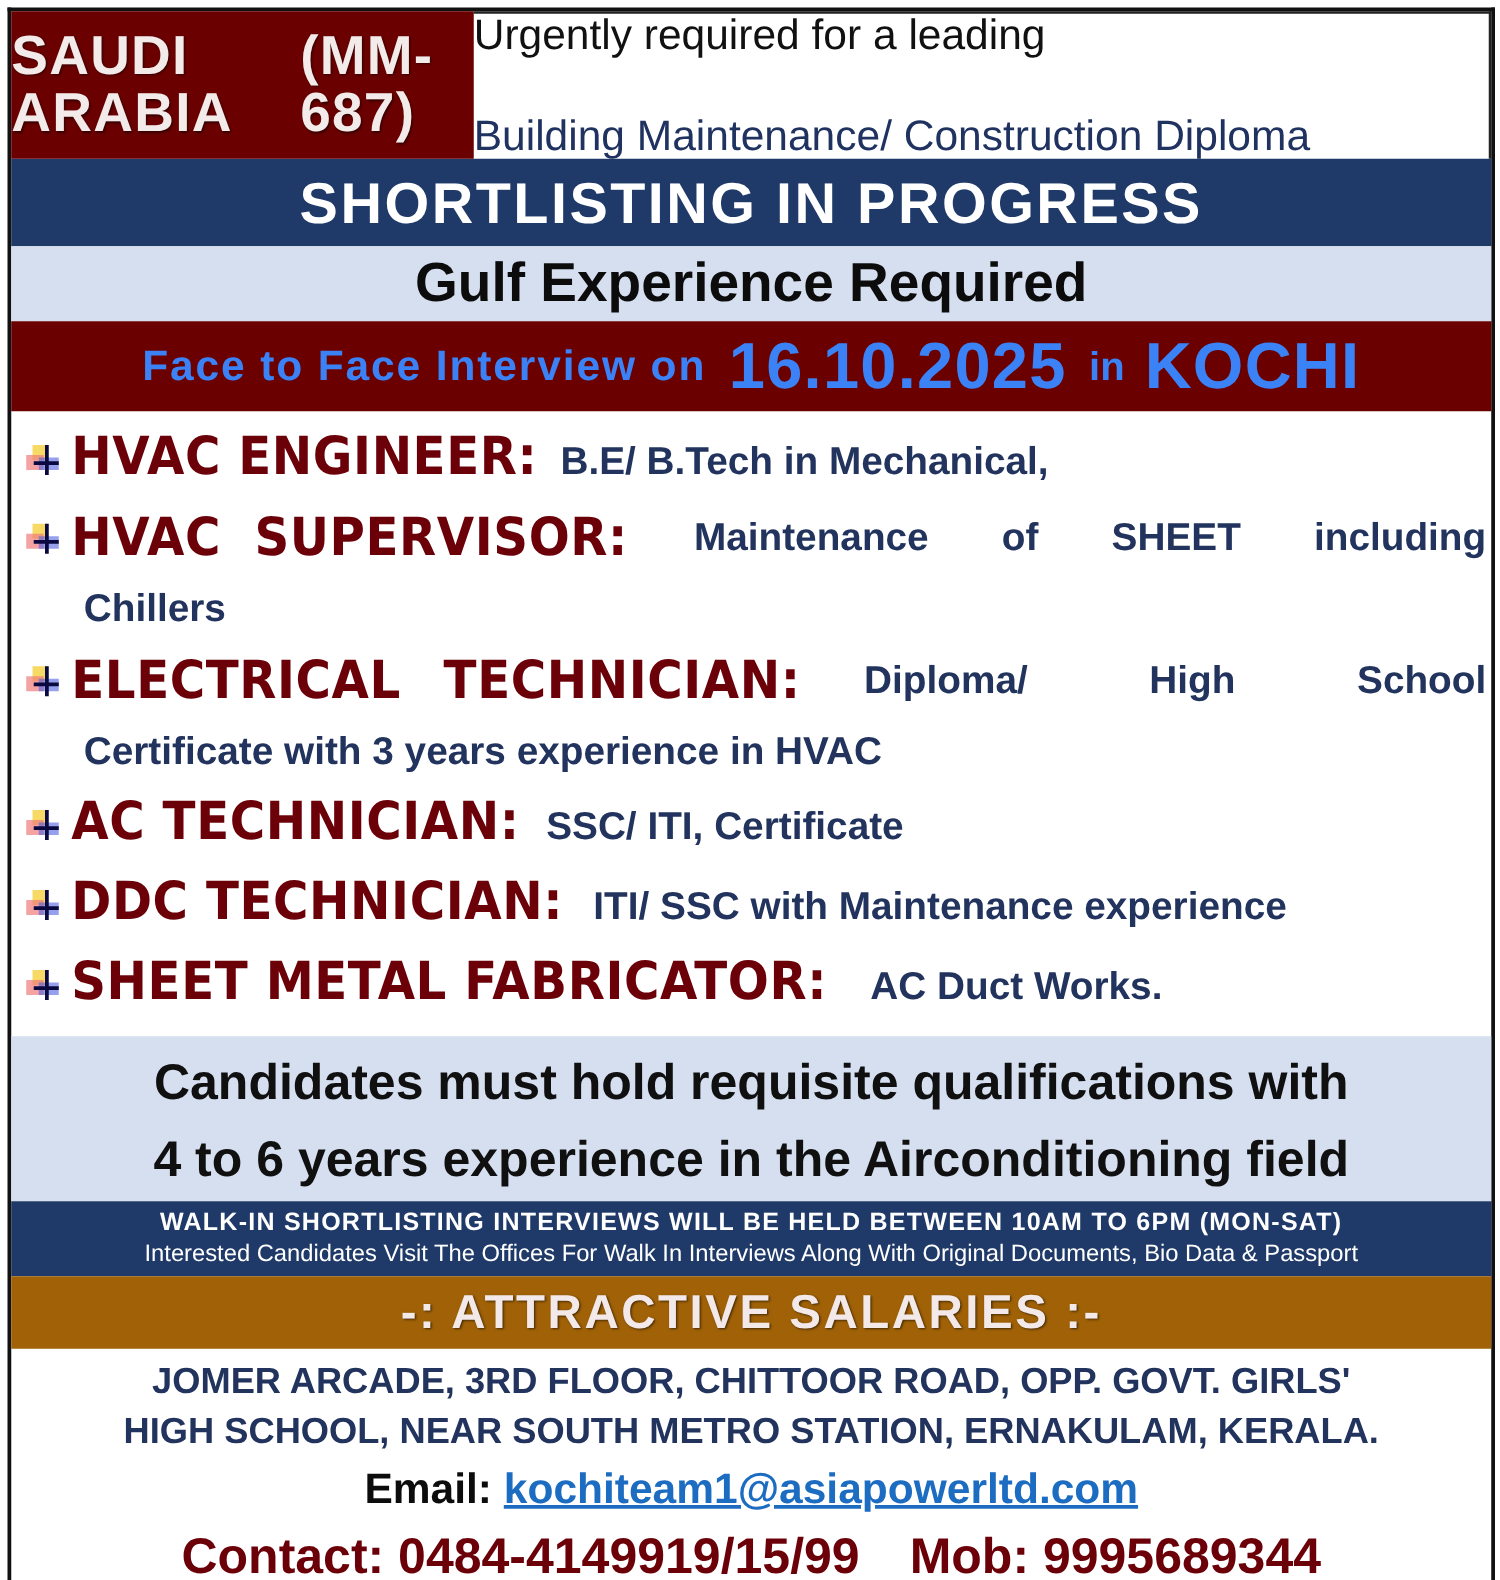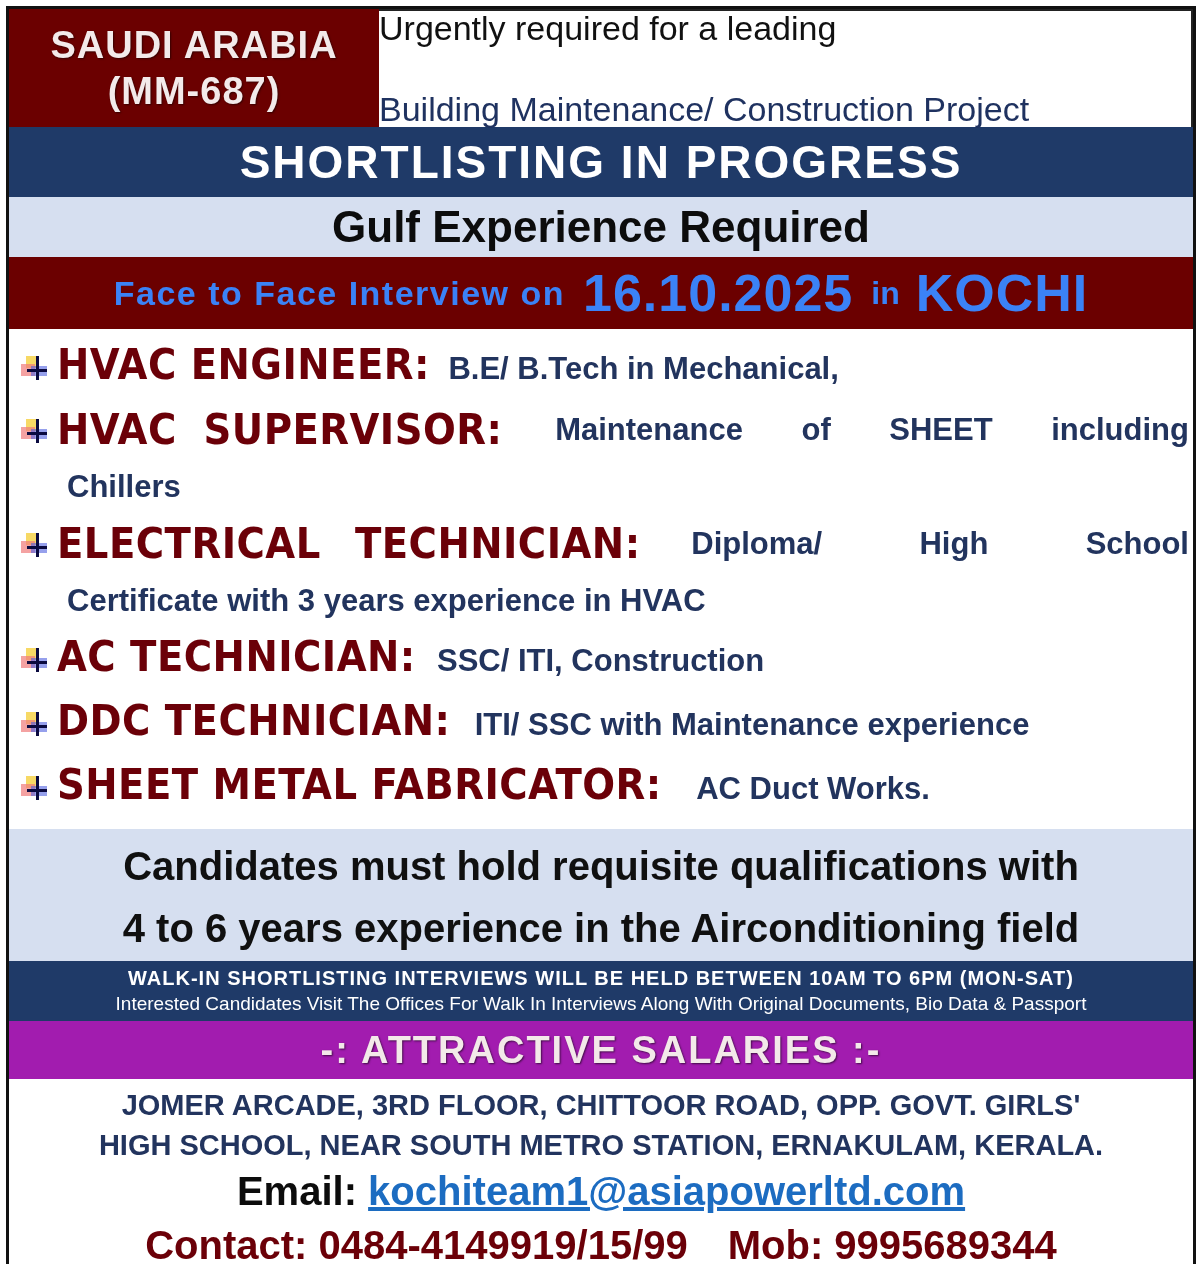--- a/index.html
+++ b/index.html
@@ -8,22 +8,22 @@
 
     .frame {
       position: absolute; left: 6px; top: 6px; width: 1190px; height: 1258px;
       border: 3px solid #111111; border-bottom: none; background: #ffffff;
     }
 
     
     .header { display: flex; height: 118px; }
     .header-left {
       width: 370px; background: #6b0000; color: #f3eaea;
-      display: flex; flex-direction: column; align-items: center; justify-content: center;
-      font-weight: bold; font-size: 38px; line-height: 46px; letter-spacing: 1px;
+      display: flex; flex-direction: row; align-items: center; justify-content: center;
+      font-weight: bold; font-size: 44px; line-height: 46px; letter-spacing: 1px;
       text-shadow: 1px 1px 2px rgba(0,0,0,0.5);
     }
     .header-right {
       flex: 1; display: flex; flex-direction: column; justify-content: center;
       border: 2px solid #222; border-left: none; border-bottom: none; gap: 36px;
     }
     .hr-line1 { font-size: 34px; color: #111; line-height: 44px; }
     .hr-line2 { font-size: 34px; color: #1f3260; line-height: 46px; }
 
     .banner-blue {
@@ -70,50 +70,50 @@
       background: #d6dff0; margin-top: 10px; padding: 6px 0 2px;
       text-align: center; color: #101010; font-weight: bold; font-size: 40px; line-height: 62px;
     }
     .walkin {
       background: #1f3a68; color: #ffffff; text-align: center; height: 60px;
       display: flex; flex-direction: column; justify-content: center;
     }
     .walkin .w1 { font-weight: bold; font-size: 20px; letter-spacing: 1px; line-height: 26px; }
     .walkin .w2 { font-size: 19px; line-height: 26px; }
     .salary {
-      background: #a21caf; color: #f3e9e9; height: 58px;
+      background: #a16207; color: #f3e9e9; height: 58px;
       display: flex; align-items: center; justify-content: center;
       font-weight: bold; font-size: 38px; letter-spacing: 2px;
       text-shadow: 1px 1px 2px rgba(0,0,0,0.6);
     }
     .address {
       text-align: center; color: #22345e; font-weight: bold; font-size: 29px; line-height: 40px;
       padding-top: 6px;
     }
-    .email { text-align: center; font-weight: bold; font-size: 40px; line-height: 52px; }
+    .email { text-align: center; font-weight: bold; font-size: 34px; line-height: 52px; }
     .email .lbl { color: #0c0c0c; }
     .email .link { color: #1c6cc1; text-decoration: underline; }
     .contact {
       text-align: center; color: #6b0008; font-weight: bold; font-size: 40px; line-height: 56px;
     }
     .contact .gap { display: inline-block; width: 40px; }
   </style>
 </head>
 <body>
 
 <div class="frame">
 
   <div class="header">
     <div class="header-left">
       <div>SAUDI ARABIA</div>
       <div>(MM-687)</div>
     </div>
     <div class="header-right">
       <div class="hr-line1">Urgently required for a leading</div>
-      <div class="hr-line2">Building Maintenance/ Construction Project</div>
+      <div class="hr-line2">Building Maintenance/ Construction Diploma</div>
     </div>
   </div>
 
   <div class="banner-blue">SHORTLISTING IN PROGRESS</div>
   <div class="banner-light">Gulf Experience Required</div>
 
   <div class="banner-red">
     <span class="small">Face to Face Interview on</span>
     <span class="big">16.10.2025</span>
     <span class="in">in</span>
@@ -171,21 +171,21 @@
 
     <div class="job">
       <span class="bullet">
           <i class="sq1"></i>
           <i class="sq2"></i>
           <i class="sq3"></i>
           <i class="v"></i>
           <i class="h"></i>
         </span>
       <span class="job-title">AC TECHNICIAN:</span>
-      <span class="job-desc" style="margin-left:-10px">SSC/ ITI, Construction</span>
+      <span class="job-desc" style="margin-left:-10px">SSC/ ITI, Certificate</span>
     </div>
 
     <div class="job">
       <span class="bullet">
           <i class="sq1"></i>
           <i class="sq2"></i>
           <i class="sq3"></i>
           <i class="v"></i>
           <i class="h"></i>
         </span>

